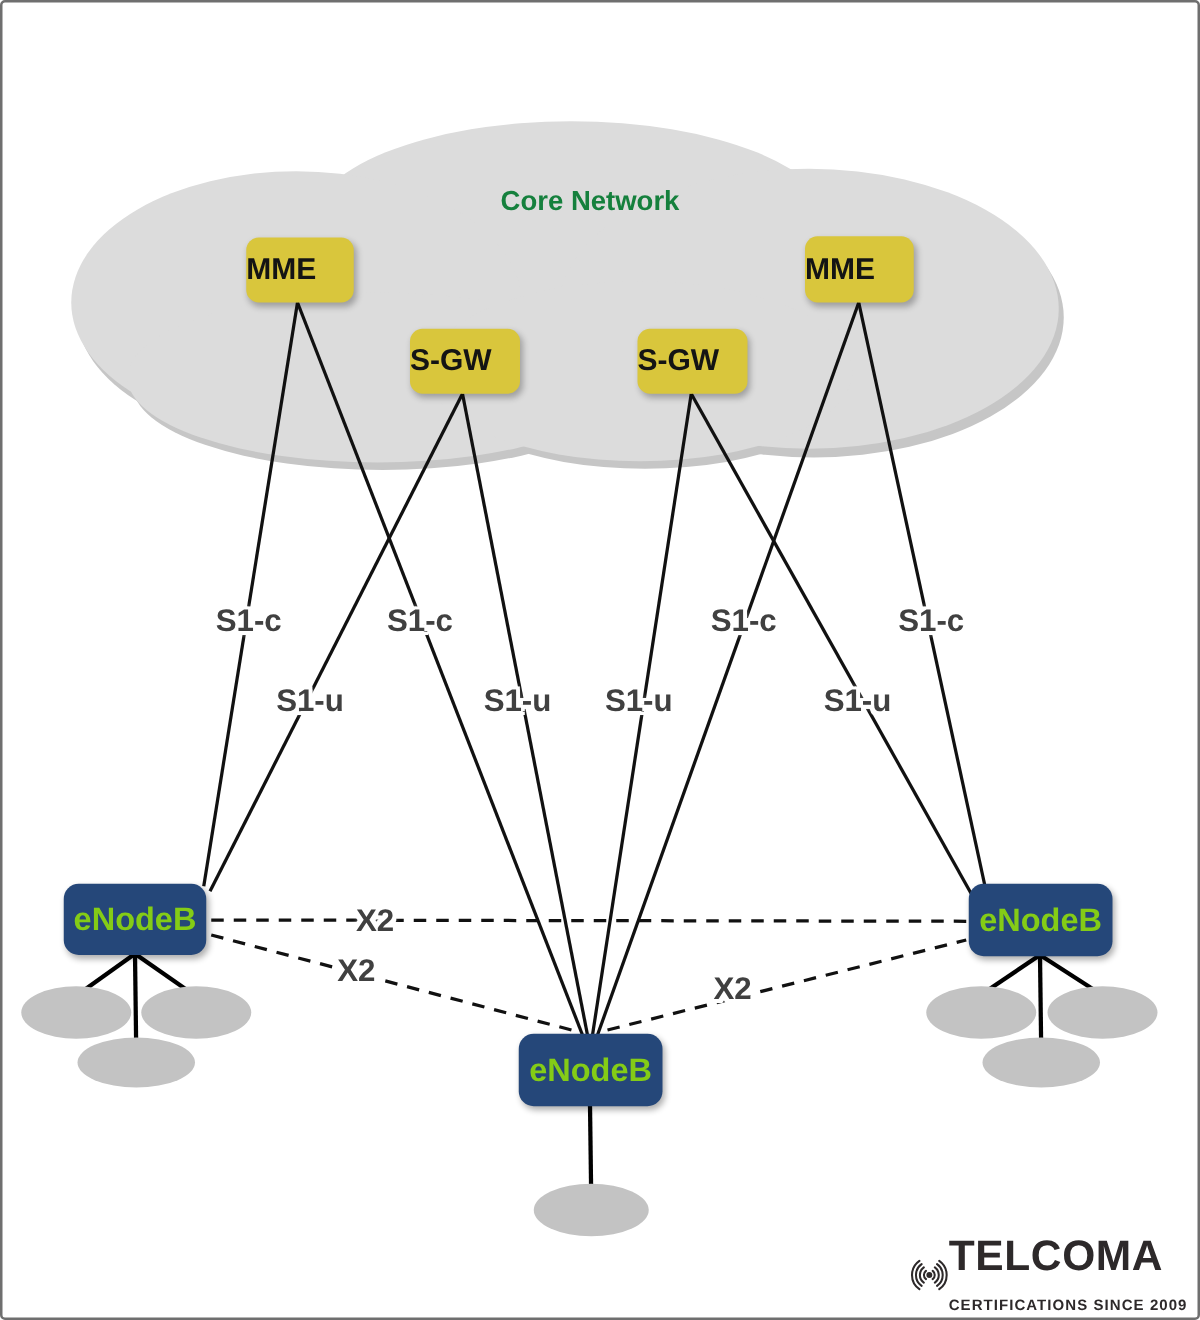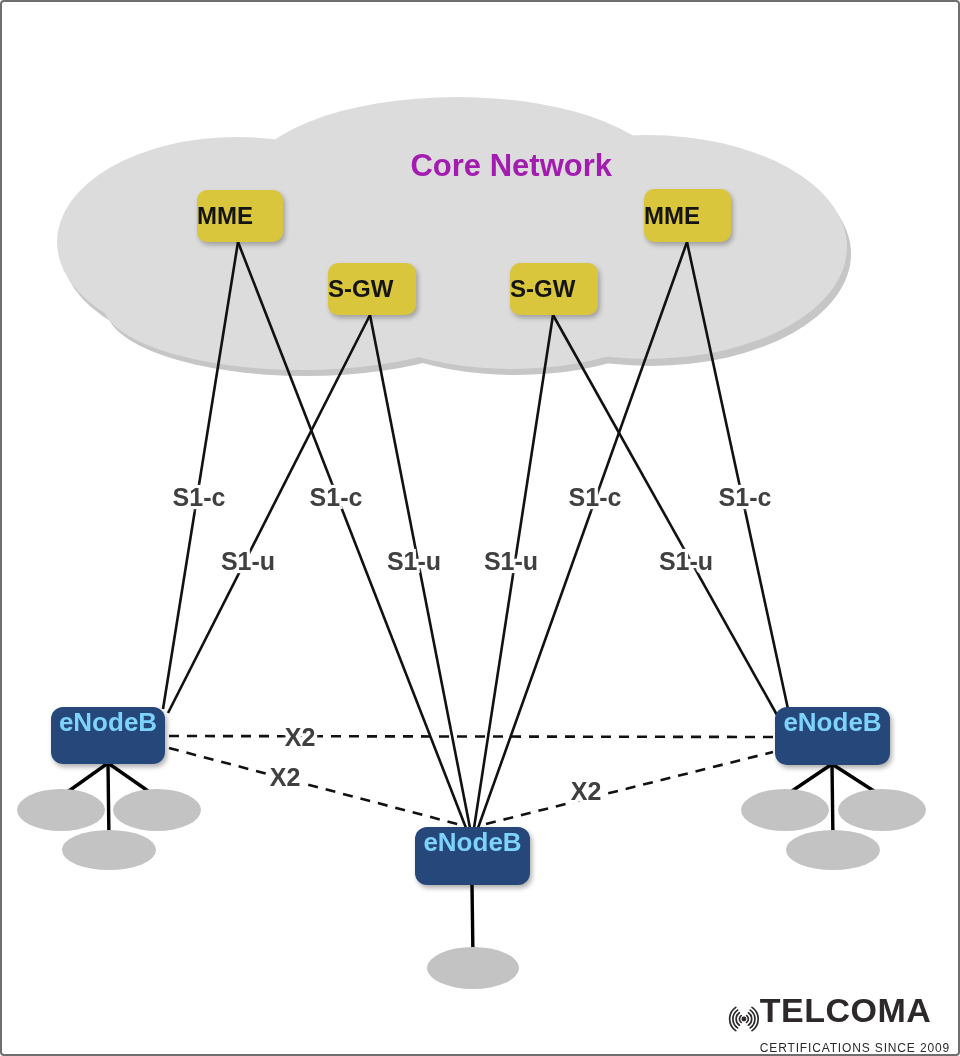--- a/index.html
+++ b/index.html
@@ -10,57 +10,57 @@
     font-family:"Liberation Sans", sans-serif;
   }
   .abs{position:absolute;}
   #diagram-svg{position:absolute;left:0;top:0;z-index:1;}
   .page-title{
     left:46px;top:30px;width:860px;
     font-size:50px;font-weight:700;color:#0b0b0b;
     letter-spacing:-1px;z-index:3;
   }
   .cloud-label{
-    left:330px;top:146px;width:280px;text-align:right;
-    font-size:31px;font-weight:700;color:#a21caf;z-index:3;
+    left:330px;top:146px;width:280px;text-align:center;
+    font-size:22px;font-weight:700;color:#15803d;z-index:3;
   }
   .core-node{
     z-index:4;display:flex;align-items:center;justify-content:flex-start;
     background:#d9c63c;border-radius:10px;
     color:#141414;font-size:24px;font-weight:700;
     box-shadow:2px 3px 5px rgba(0,0,0,0.28);
   }
   .enb-node{
-    z-index:4;display:flex;align-items:flex-start;justify-content:center;
+    z-index:4;display:flex;align-items:center;justify-content:center;
     background:#254779;border-radius:12px;
-    color:#7dd3fc;font-size:26px;font-weight:700;
+    color:#84cc16;font-size:26px;font-weight:700;
     box-shadow:2px 3px 5px rgba(0,0,0,0.32);
   }
   #mme-left  {left:195px;top:188px;width:86px;height:52px;}
   #sgw-left  {left:326px;top:261px;width:88px;height:52px;}
   #sgw-right {left:508px;top:261px;width:88px;height:52px;}
   #mme-right {left:642px;top:187px;width:87px;height:53px;}
   #enb-left  {left:49px; top:705px;width:114px;height:57px;}
   #enb-mid   {left:413px;top:825px;width:115px;height:58px;}
   #enb-right {left:773px;top:705px;width:115px;height:58px;}
   .edge-label{
     z-index:2;width:90px;text-align:center;
     font-size:25px;font-weight:600;color:#404040;
     text-shadow:
       -3px -3px 0 #fff, 3px -3px 0 #fff, -3px 3px 0 #fff, 3px 3px 0 #fff,
       -3px 0 0 #fff, 3px 0 0 #fff, 0 -3px 0 #fff, 0 3px 0 #fff,
       0 0 6px #fff, 0 0 6px #fff;
   }
   .logo{
     left:726px;top:992px;width:222px;height:52px;z-index:3;
-    display:flex;align-items:flex-start;gap:0;color:#2d292a;
+    display:flex;align-items:center;gap:0;color:#2d292a;
   }
   .logo-text{display:flex;flex-direction:column;align-items:flex-start;}
   .logo-name{font-size:34px;font-weight:800;letter-spacing:0.5px;line-height:0.95;}
-  .logo-tagline{font-size:12px;font-weight:400;letter-spacing:0.85px;margin-top:15px;white-space:nowrap;}
+  .logo-tagline{font-size:12px;font-weight:700;letter-spacing:0.85px;margin-top:15px;white-space:nowrap;}
 </style>
 </head>
 <body>
 
 <div id="canvas">
 
 
   <svg id="diagram-svg" width="956" height="1052" viewBox="0 0 956 1052">
 
     <g fill="#c6c6c6">

